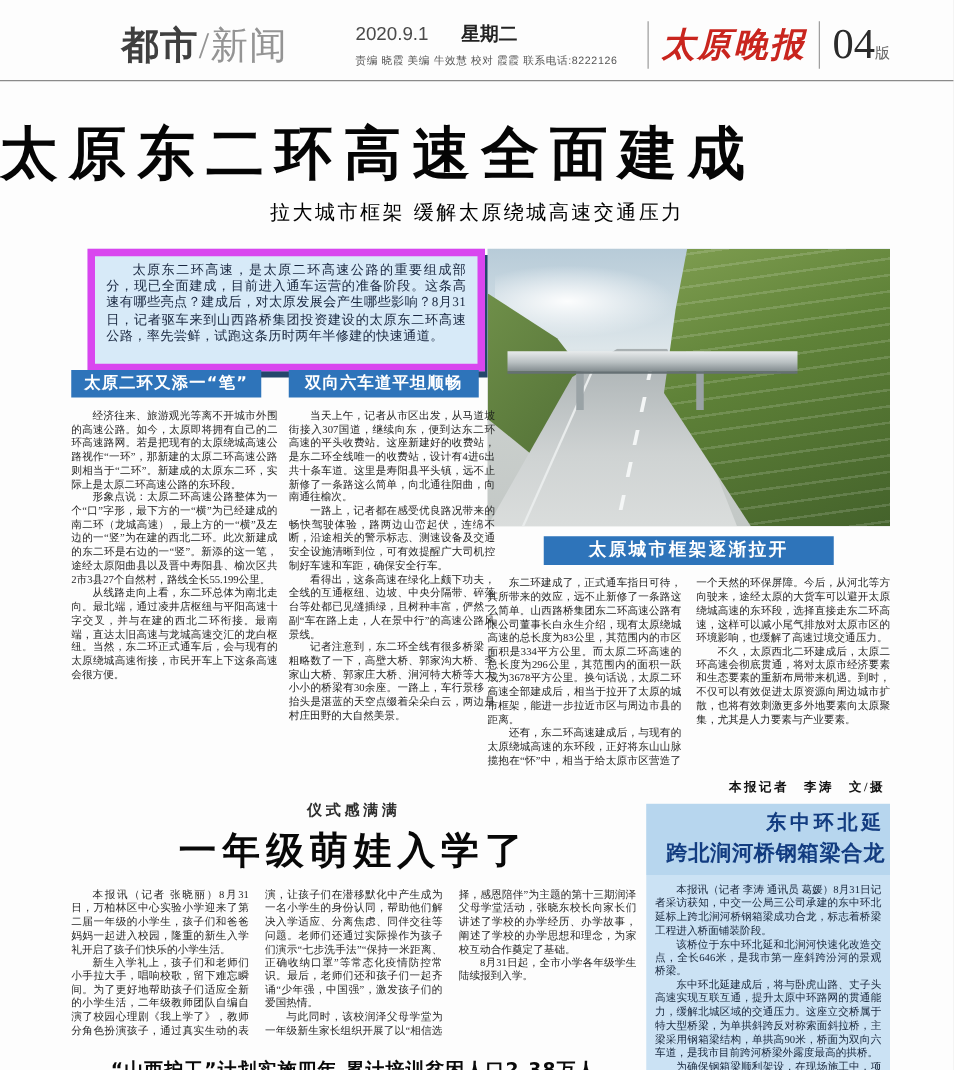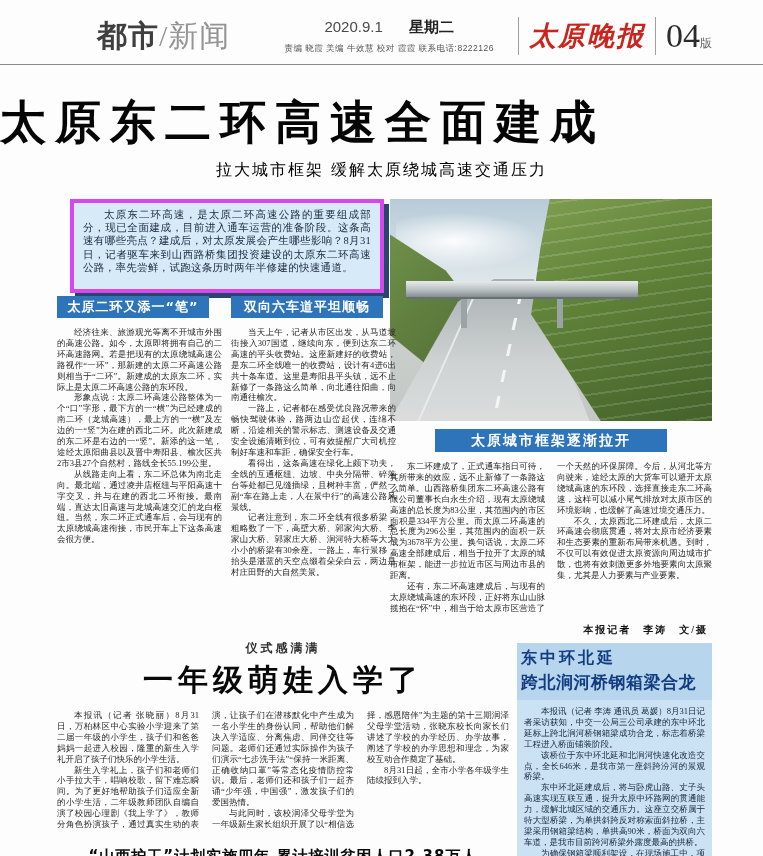--- a/index.html
+++ b/index.html
@@ -5,21 +5,21 @@
   html,body{margin:0;padding:0;background:#e8e8e8;}
   .page{position:relative;width:763px;height:856px;background:#fdfdfd;overflow:hidden;
         font-family:"Liberation Serif","DejaVu Serif",serif;color:#222;}
 
   
   .masthead{position:absolute;left:57px;right:51px;top:10px;height:52px;
             display:flex;align-items:center;justify-content:space-between;}
   .section-title{font-size:30px;letter-spacing:1px;white-space:nowrap;margin-left:40px;}
   .section-title .main{font-weight:bold;color:#3f3f3f;}
   .section-title .sub{color:#949494;font-weight:normal;}
-  .mast-mid{text-align:center;margin-left:auto;margin-right:14px;}
+  .mast-mid{text-align:left;margin-left:auto;margin-right:14px;}
   .date-row{font-size:15px;color:#4a4a4a;font-family:"Liberation Sans","DejaVu Sans",sans-serif;}
   .date-row .weekday{font-weight:bold;color:#222;margin-left:22px;}
   .staff-row{font-size:8.5px;color:#555;margin-top:6px;letter-spacing:.5px;
              font-family:"Liberation Sans","DejaVu Sans",sans-serif;}
   .vrule{width:1px;height:38px;background:#9f9f9f;margin:0 10px;}
   .paper-logo{font-size:27px;font-weight:bold;font-style:italic;color:#c9251e;
               letter-spacing:2px;white-space:nowrap;}
   .page-num{font-size:34px;color:#2b2b2b;white-space:nowrap;}
   .page-num .ban{font-size:12px;color:#666;}
   .mast-rule{position:absolute;left:0;right:0;top:64px;height:1px;background:#8a8a8a;}
@@ -27,21 +27,21 @@
   
   .main-headline{position:absolute;left:0;right:0;top:92px;
                  font-family:"DejaVu Sans","Liberation Sans",sans-serif;
                  font-weight:900;font-size:46px;letter-spacing:9px;color:#050505;}
   .main-subhead{position:absolute;left:0;right:0;top:160px;text-align:center;
                 font-family:"DejaVu Sans","Liberation Sans",sans-serif;
                 font-size:16px;color:#000000;letter-spacing:2px;}
 
   
   .intro-box{position:absolute;left:70px;top:199px;width:288px;height:76px;
-             background:#d7eaf8;border:4px solid #d946ef;box-shadow:5px 5px 0 #24476b;
+             background:#d7eaf8;border:6px solid #d946ef;box-shadow:5px 5px 0 #24476b;
              padding:5px 9px;overflow:hidden;}
   .intro-box p{margin:0;font-size:10.5px;line-height:13.2px;color:#18263f;
                text-align:justify;text-indent:2em;letter-spacing:.3px;}
 
   
   .photo-wrap{position:absolute;left:390px;top:199px;width:322px;}
   .photo{position:relative;width:322px;height:222px;overflow:hidden;
          background:linear-gradient(180deg,#b7cbd8 0%,#dde6ea 36%,#cdd2cf 46%,#c3c8c6 100%);}
   .ph-cloud{position:absolute;left:2%;top:6%;width:45%;height:26%;
             background:radial-gradient(ellipse at 40% 50%,rgba(255,255,255,.95),rgba(255,255,255,0) 70%);}
@@ -96,21 +96,21 @@
           font-family:"DejaVu Sans","Liberation Sans",sans-serif;}
   .school-cols{margin-top:9px;height:130px;overflow:hidden;
           column-count:3;column-gap:13px;column-fill:auto;}
   .bottom-headline{margin-top:7px;text-align:center;font-size:15px;font-weight:bold;
           color:#0a0a0a;letter-spacing:1px;
           font-family:"DejaVu Sans","Liberation Sans",sans-serif;}
 
   
   .bridge{position:absolute;left:517px;top:643px;width:195px;height:213px;
           background:#cbe2f4;overflow:hidden;}
-  .bridge-head{background:#b7d6ee;padding:5px 4px 6px;text-align:left;
+  .bridge-head{background:#b7d6ee;padding:5px 4px 6px;text-align:right;
           font-family:"DejaVu Sans","Liberation Sans",sans-serif;
           font-weight:bold;color:#123c80;}
   .bridge-head .l1{font-size:16px;letter-spacing:3px;}
   .bridge-head .l2{font-size:17px;letter-spacing:.5px;margin-top:2px;}
   .bridge-body{padding:6px 7px 0;}
   .bridge-body .body-p{color:#17263c;}
 </style>
 </head>
 <body>
 

